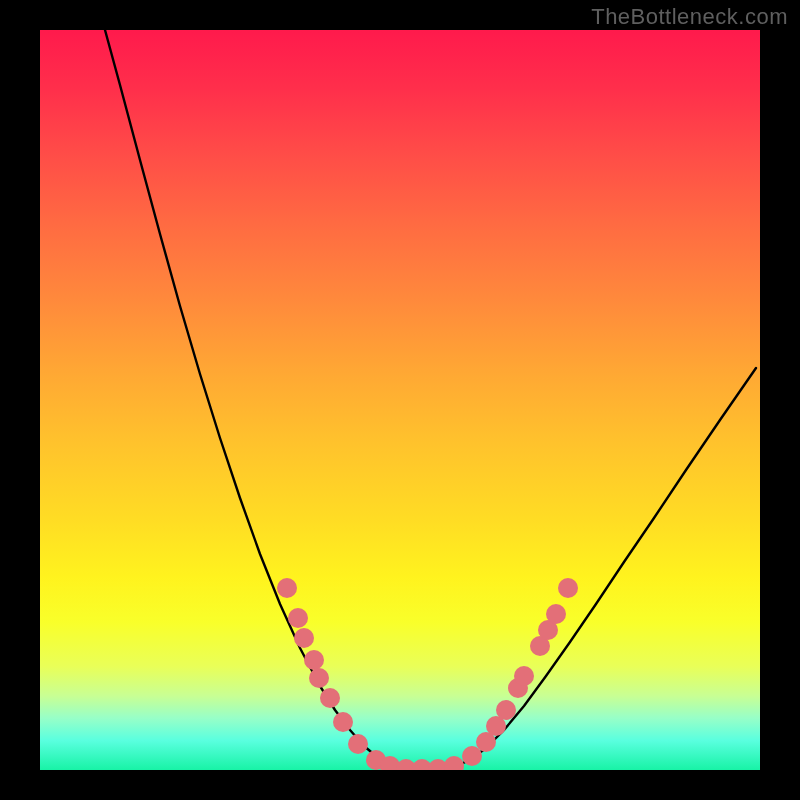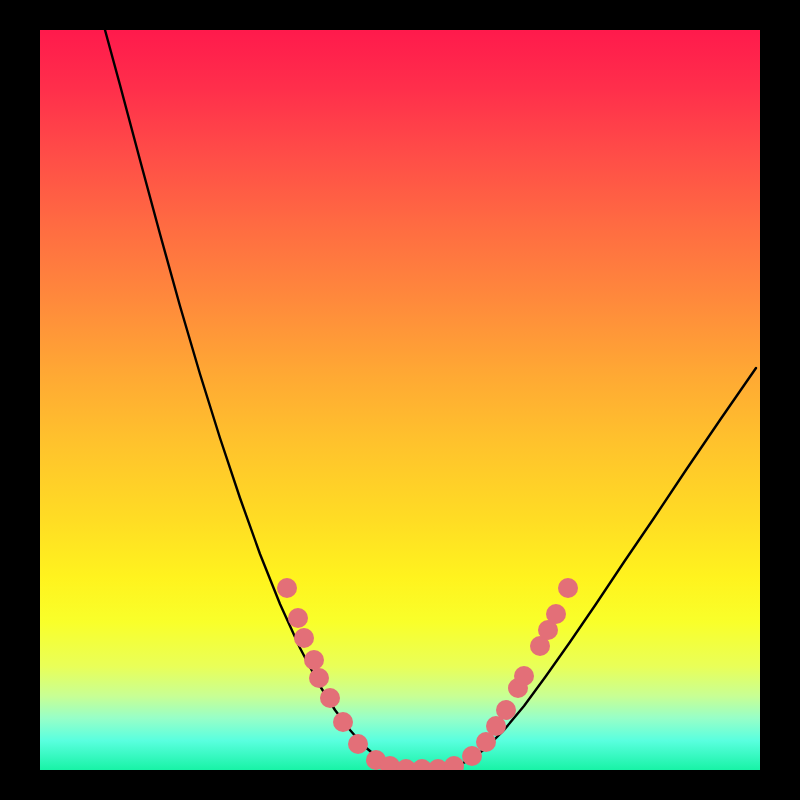--- a/index.html
+++ b/index.html
@@ -54,20 +54,21 @@
   svg {
     position: absolute;
     inset: 0;
   }
 </style>
 </head>
 <body>
 
 <div class="frame">
 
+  <div class="watermark">TheBottleneck.com</div>
 
   <div class="plot-area">
     <svg viewBox="0 0 720 740" preserveAspectRatio="none">
       <path id="curve-path" fill="none" stroke="#000" stroke-width="2.4" stroke-linecap="round" stroke-linejoin="round" d="M65,0 L80,55 L100,130 L120,204 L140,276 L160,344 L180,408 L200,468 L220,524 L240,574 L260,618 L280,656 L295,680 L310,700 L324,716 L336,726 L348,733 L358,736 L358,736 L370,738 L382,739 L394,739 L406,738 L416,736 L416,736 L430,730 L446,718 L464,700 L484,676 L506,646 L530,612 L556,574 L584,532 L614,488 L646,440 L680,390 L716,338"></path>
       <g id="marker-group">
           <circle cx="247" cy="558" r="10" fill="#e36f78"></circle>
           <circle cx="258" cy="588" r="10" fill="#e36f78"></circle>
           <circle cx="264" cy="608" r="10" fill="#e36f78"></circle>
           <circle cx="274" cy="630" r="10" fill="#e36f78"></circle>
           <circle cx="279" cy="648" r="10" fill="#e36f78"></circle>

